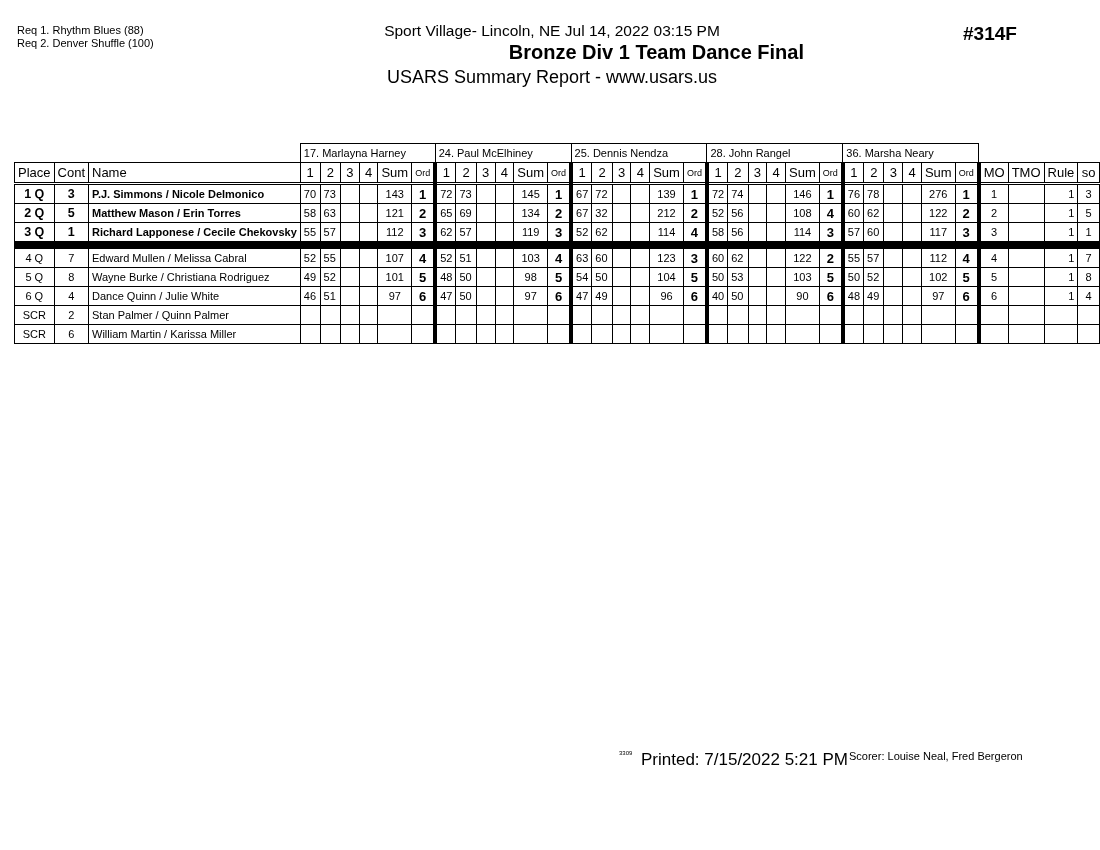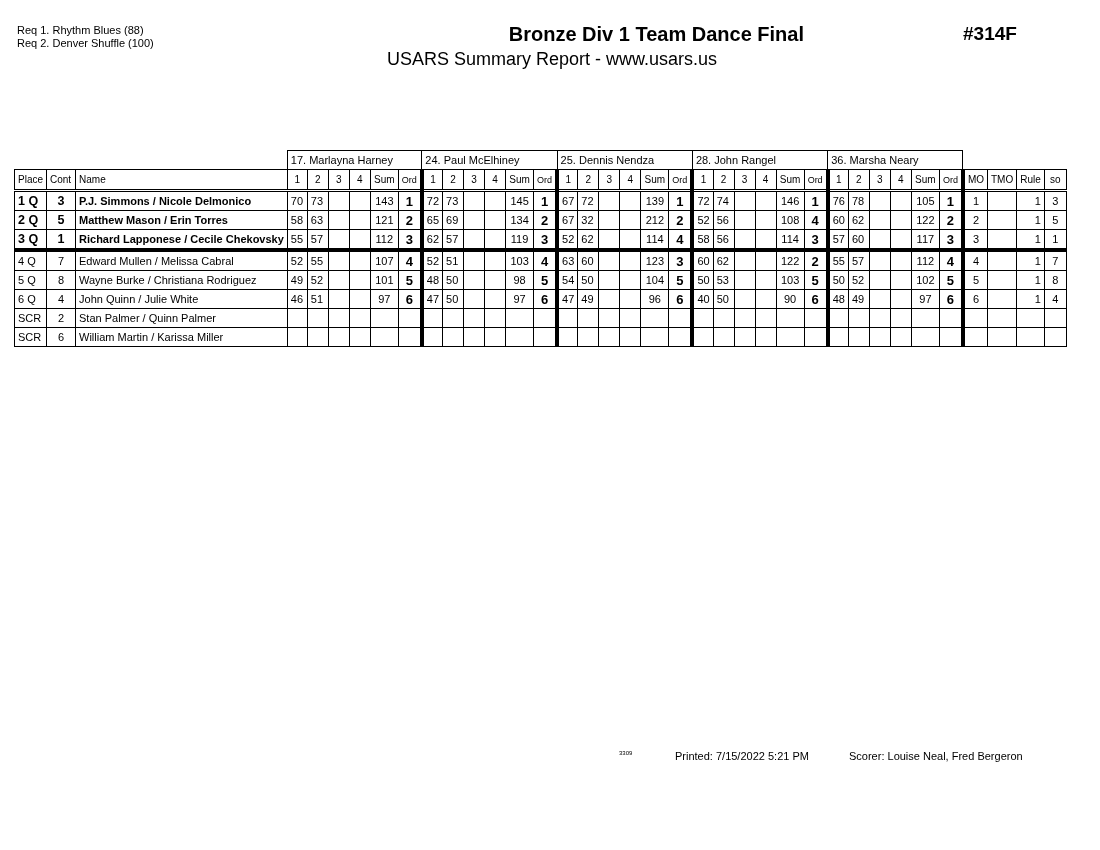--- a/index.html
+++ b/index.html
@@ -5,52 +5,53 @@
   html, body { margin:0; padding:0; background:#ffffff; }
   body { width:1100px; height:850px; position:relative; overflow:hidden; font-family:"Liberation Sans", sans-serif; color:#000; }
   .req { position:absolute; left:17px; top:24px; font-size:11px; line-height:13px; }
   .title-block { position:absolute; left:300px; width:504px; top:22px; text-align:center; }
   .t1 { font-size:19px; font-weight:bold; line-height:24px; letter-spacing:-0.2px; }
   .t2 { font-size:15.5px; line-height:18px; }
   .t3 { font-size:20px; font-weight:bold; line-height:25px;text-align:right; }
   .t4 { font-size:18px; line-height:24px;text-align:center; }
   .event-no { position:absolute; left:963px; top:23px; font-size:19px; font-weight:bold; }
 
-  table.res { position:absolute; left:14px; top:150px; border-collapse:collapse; font-size:11px; table-layout:fixed; }
+  table.res { position:absolute; left:14px; top:143px; border-collapse:collapse; font-size:11px; table-layout:fixed; }
   table.res td { border:1px solid #000; height:18px; padding:0 3px; white-space:nowrap; overflow:hidden; }
   table.res tr.judges td { height:18px; font-size:11px; }
   table.res tr.judges td.blank { border:none; }
-  table.res tr.colhdr td { font-size:10px; height:19px; border-bottom:3px double #000; }
+  table.res tr.colhdr td { font-size:13px; height:19px; border-bottom:3px double #000; }
   table.res tr.colhdr td.c { text-align:center; }
   table.res td.num { text-align:left; }
   table.res td.sum { text-align:center; }
   table.res td.ord { text-align:center; font-weight:bold; font-size:13px; border-right:4px solid #000; }
   table.res tr.colhdr td.ord { font-size:9px; font-weight:normal; }
-  table.res td.place { text-align:left; }
+  table.res td.place { text-align:center; }
   table.res td.cont { text-align:center; }
   table.res tr.q td.place, table.res tr.q td.cont { font-weight:bold; font-size:12.5px; }
   table.res tr.q td.name { font-weight:bold; }
-  table.res tr.cut td { border-bottom:4px solid #000000; }
+  table.res tr.cut td { border-bottom:8px solid #000000; }
   table.res td.mo, table.res td.rule, table.res td.so { text-align:center; }
   table.res td.rule { text-align:right; }
   table.res td.judge-name { font-size:11px; }
 
   .footer-code { position:absolute; left:619px; top:750px; font-size:6px; }
-  .printed { position:absolute; left:675px; top:750px; font-size:11px; }
+  .printed { position:absolute; left:641px; top:750px; font-size:17px; }
   .scorer { position:absolute; left:849px; top:750px; font-size:11px; }
 </style>
 </head>
 <body>
 
 <div class="req">
   <div>Req  1.  Rhythm Blues (88)</div>
   <div>Req  2.  Denver Shuffle (100)</div>
 </div>
 
 <div class="title-block">
+  <div class="t2">Sport Village- Lincoln, NE  Jul 14, 2022  03:15 PM</div>
   <div class="t3">Bronze Div 1 Team Dance Final</div>
   <div class="t4">USARS Summary Report - www.usars.us</div>
 </div>
 
 <div class="event-no">#314F</div>
 
 <table class="res" id="results">
   <colgroup>
     <col style="width:30px">
       <col style="width:29px">
@@ -165,21 +166,21 @@
         <td class="num">72</td>
         <td class="num">74</td>
         <td class="num"></td>
         <td class="num"></td>
         <td class="sum">146</td>
         <td class="ord">1</td>
         <td class="num">76</td>
         <td class="num">78</td>
         <td class="num"></td>
         <td class="num"></td>
-        <td class="sum">105</td>
+        <td class="sum">276</td>
         <td class="ord">1</td>
         <td class="mo">1</td>
         <td class="tmo"></td>
         <td class="rule">1</td>
         <td class="so">3</td>
       </tr>
       <tr class="q">
         <td class="place">2 Q</td>
         <td class="cont">5</td>
         <td class="name">Matthew Mason / Erin Torres</td>
@@ -331,21 +332,21 @@
         <td class="sum">102</td>
         <td class="ord">5</td>
         <td class="mo">5</td>
         <td class="tmo"></td>
         <td class="rule">1</td>
         <td class="so">8</td>
       </tr>
       <tr>
         <td class="place">6 Q</td>
         <td class="cont">4</td>
-        <td class="name">John Quinn / Julie White</td>
+        <td class="name">Dance Quinn / Julie White</td>
         <td class="num">46</td>
         <td class="num">51</td>
         <td class="num"></td>
         <td class="num"></td>
         <td class="sum">97</td>
         <td class="ord">6</td>
         <td class="num">47</td>
         <td class="num">50</td>
         <td class="num"></td>
         <td class="num"></td>

